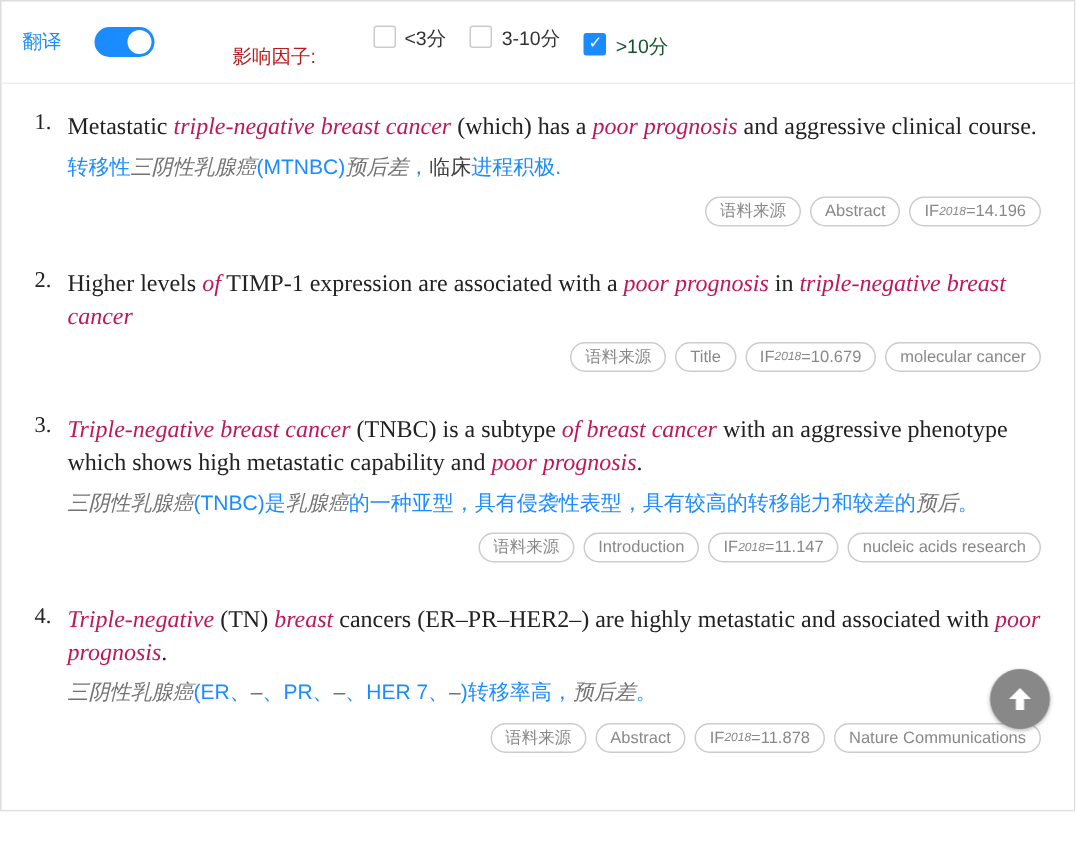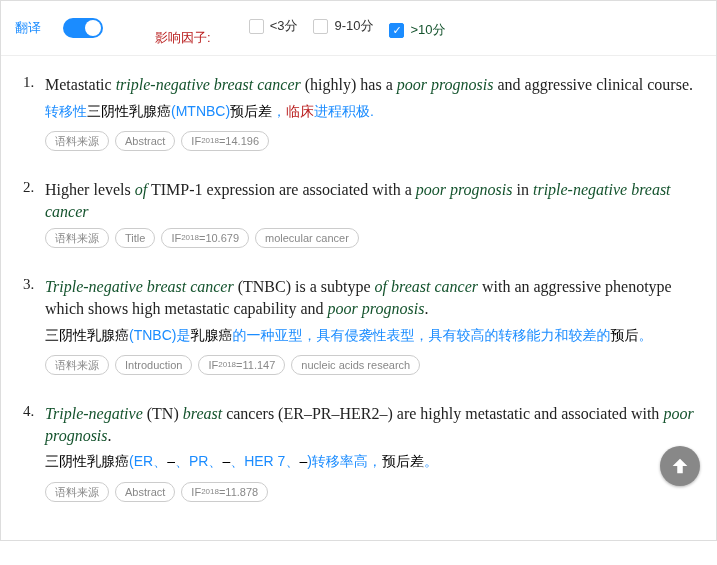--- a/index.html
+++ b/index.html
@@ -3,65 +3,65 @@
 <meta charset="utf-8">
 <style>
   * { box-sizing: border-box; margin: 0; padding: 0; }
   body { font-family: "Microsoft YaHei", Arial, sans-serif; font-size: 14px; color: #333; background: #fff; width: 717px; }
   .container { padding: 0; border: 1px solid #ddd; box-shadow: 0 2px 6px rgba(0,0,0,0.1); }
   .topbar { display: flex; align-items: center; padding: 8px 14px; border-bottom: 1px solid #eee; gap: 22px; }
   .trans-label { color: #1b8cff; font-size: 13px; }
   .toggle { width: 40px; height: 20px; background: #1b8cff; border-radius: 10px; position: relative; cursor: pointer; }
   .toggle .knob { position: absolute; right: 2px; top: 2px; width: 16px; height: 16px; background: #fff; border-radius: 50%; }
   .factor-label { color: #b91c1c; font-size: 13px; margin-left: 30px; margin-top: 20px; }
-  .chk { display: inline-flex; align-items: center; gap: 6px; margin-left: 16px; cursor: pointer; font-size: 13px; color: #333; }
+  .chk { display: inline-flex; align-items: flex-start; gap: 6px; margin-left: 16px; cursor: pointer; font-size: 13px; color: #333; }
   .chk .box { width: 15px; height: 15px; border: 1px solid #ccc; border-radius: 2px; display: flex; align-items: center; justify-content: center; }
   .chk.checked .box { background: #1b8cff; border-color: #1b8cff; color: #fff; font-size: 11px; line-height: 1; }
   .chk.checked .lbl { color: #14532d; }
   .list { padding: 18px 22px 10px 22px; }
   .item { display: flex; margin-bottom: 28px; }
   .num { width: 22px; flex-shrink: 0; font-family: Georgia, serif; font-size: 15px; color: #222; }
   .body { flex: 1; }
   .sentence { font-family: Georgia, "Times New Roman", serif; font-size: 16px; line-height: 1.35; color: #222; margin-bottom: 6px; }
-  .sentence .kw { color: #14532d; font-style: italic; }
+  .sentence .kw { color: #be185d; font-style: italic; }
   .trans { font-size: 14px; color: #1b8cff; line-height: 1.4; margin-bottom: 10px; }
-  .trans .kw { color: #000000; }
-  .trans .gray { color: #b91c1c; font-style: normal; }
-  .tags { display: flex; gap: 6px; flex-wrap: wrap; }
+  .trans .kw { color: #737373; font-style: italic; }
+  .trans .gray { color: #404040; font-style: normal; }
+  .tags { display: flex; gap: 6px; flex-wrap: wrap; justify-content: flex-end; }
   .tag { border: 1px solid #ccc; border-radius: 10px; padding: 1px 9px; font-size: 11px; color: #888; line-height: 16px; background: #fff; display: inline-flex; align-items: center; }
-  .tag sub { font-size: 8px; }
+  .tag sub { font-size: 8px; font-style: italic; }
   .scrolltop { position: fixed; left: 660px; top: 446px; width: 40px; height: 40px; background: #888; border-radius: 50%; display: flex; align-items: center; justify-content: center; cursor: pointer; box-shadow: 0 1px 3px rgba(0,0,0,0.3); }
   .scrolltop svg { width: 22px; height: 22px; fill: #fff; }
 </style>
 </head>
 <body>
 
 <div class="container">
   <div class="topbar">
     <span class="trans-label">翻译</span>
     <span class="toggle">
         <span class="knob"></span>
       </span>
     <span class="factor-label">影响因子:</span>
     <span id="opts"><span class="chk">
           <span class="box"></span>
           <span class="lbl">&lt;3分</span>
         </span><span class="chk">
           <span class="box"></span>
-          <span class="lbl">9-10分</span>
+          <span class="lbl">3-10分</span>
         </span><span class="chk checked">
           <span class="box">✓</span>
           <span class="lbl">&gt;10分</span>
         </span></span>
   </div>
   <div class="list" id="list">
       <div class="item">
         <div class="num">1.</div>
         <div class="body">
-          <div class="sentence"><span>Metastatic </span><span class="kw">triple-negative breast cancer</span><span> (highly) has a </span><span class="kw">poor prognosis</span><span> and aggressive clinical course.</span></div>
+          <div class="sentence"><span>Metastatic </span><span class="kw">triple-negative breast cancer</span><span> (which) has a </span><span class="kw">poor prognosis</span><span> and aggressive clinical course.</span></div>
           <div class="trans"><span>转移性</span><span class="kw">三阴性乳腺癌</span><span>(MTNBC)</span><span class="kw">预后差</span><span>，</span><span class="gray">临床</span><span>进程积极.</span></div>
           <div class="tags">
             <span class="tag">语料来源</span>
             <span class="tag">Abstract</span>
             <span class="tag">IF<sub>2018</sub>=14.196</span>
           </div>
         </div>
       </div>
       <div class="item">
         <div class="num">2.</div>
@@ -90,20 +90,21 @@
       </div>
       <div class="item">
         <div class="num">4.</div>
         <div class="body">
           <div class="sentence"><span class="kw">Triple-negative</span><span> (TN) </span><span class="kw">breast</span><span> cancers (ER–PR–HER2–) are highly metastatic and associated with </span><span class="kw">poor prognosis</span><span>.</span></div>
           <div class="trans"><span class="kw">三阴性乳腺癌</span><span>(ER、</span><span class="kw">–</span><span>、PR、</span><span class="kw">–</span><span>、HER 7、</span><span class="kw">–</span><span>)转移率高，</span><span class="kw">预后差</span><span>。</span></div>
           <div class="tags">
             <span class="tag">语料来源</span>
             <span class="tag">Abstract</span>
             <span class="tag">IF<sub>2018</sub>=11.878</span>
+            <span class="tag">Nature Communications</span>
           </div>
         </div>
       </div>
     </div>
 </div>
 
 <div class="scrolltop">
   <svg viewBox="0 0 24 24">
       <path d="M12 4l-8 8h5v8h6v-8h5z"></path>
     </svg>

